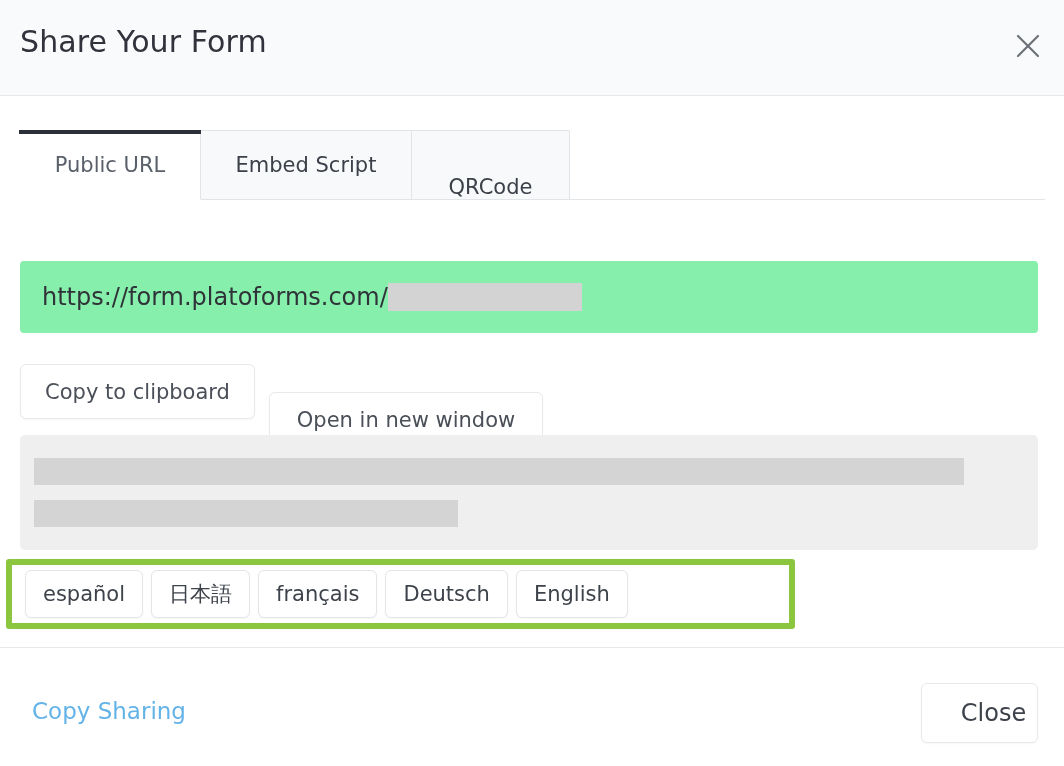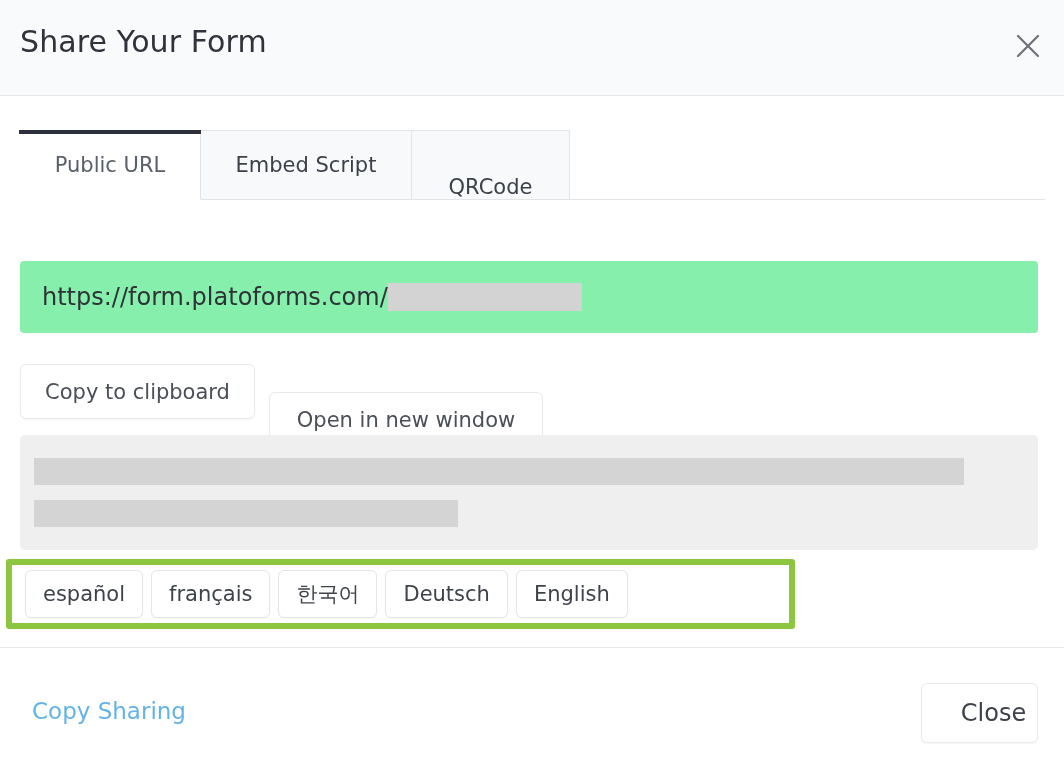--- a/index.html
+++ b/index.html
@@ -276,22 +276,22 @@
   <button id="btn-open" class="btn">Open in new window</button>
 
   <div id="placeholder-panel">
     <div id="ph-bar-1"></div>
     <div id="ph-bar-2"></div>
   </div>
 
   <div id="lang-highlight">
     <div id="lang-list">
       <button class="lang-btn">español</button>
+      <button class="lang-btn">日本語</button>
       <button class="lang-btn">français</button>
-      <button class="lang-btn">한국어</button>
       <button class="lang-btn">Deutsch</button>
       <button class="lang-btn">English</button>
     </div>
   </div>
 
   <div id="footer-divider"></div>
   <a id="stop-sharing" href="#">Copy Sharing</a>
   <button id="btn-close" class="btn">Close</button>
 
 </div>

